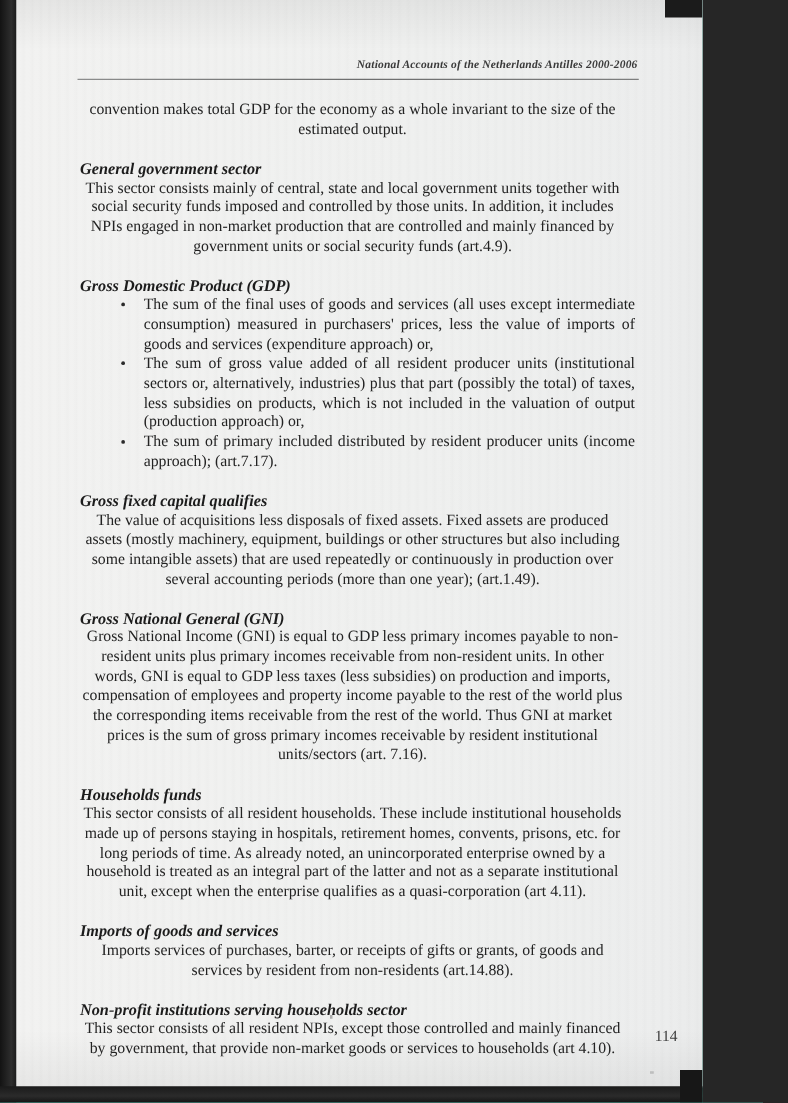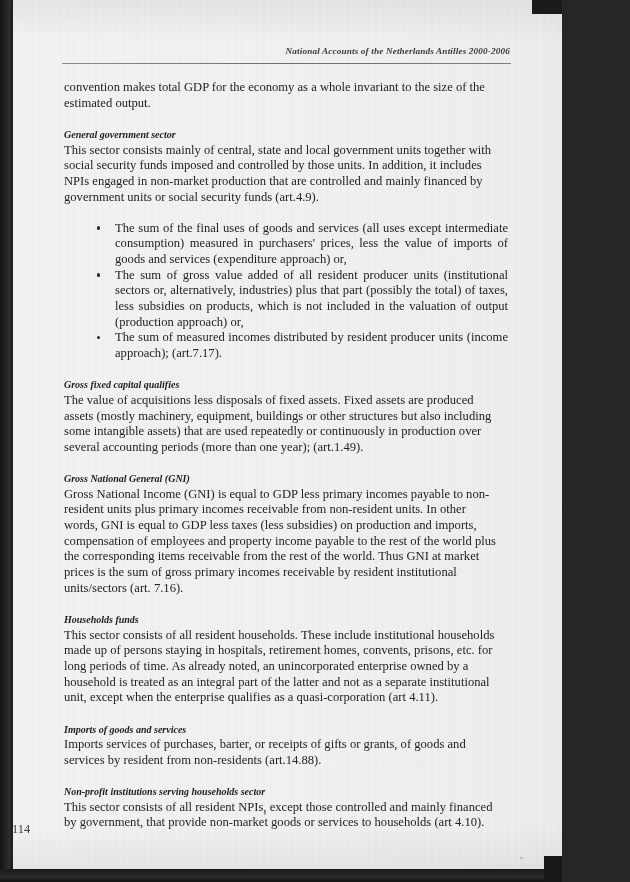--- a/index.html
+++ b/index.html
@@ -159,27 +159,27 @@
     top: 80px;
     width: 436px;
     font-size: 12.6px;
     line-height: 15.65px;
     color: #232323;
     text-align: left;
   }
 
   .para {
     margin: 0;
-    text-align: left;
+    text-align: center;
   }
   .sec-head {
     margin: 0;
     font-style: italic;
     font-weight: bold;
-    font-size: 10px;
+    font-size: 13px;
     line-height: 15.65px;
     color: #1c1c1c;
   }
   .gap {
     height: 15.6px;
   }
 
   ul.bullets {
     list-style: none;
     margin: 0;
@@ -204,21 +204,21 @@
   }
   ul.bullets li .btext {
     display: block;
   }
 
   #page-number {
     position: absolute;
     left: 0;
     top: 822px;
     width: 530px;
-    text-align: left;
+    text-align: right;
     font-size: 12.4px;
     color: #3c3c3c;
   }
 
   
   .speck {
     position: absolute;
     background: rgba(90,90,90,0.45);
     pointer-events: none;
   }
@@ -248,32 +248,33 @@
 
       <p class="para">convention makes total GDP for the economy as a whole invariant to the size of the estimated output.</p>
 
       <div class="gap"></div>
 
       <h2 class="sec-head">General government sector</h2>
       <p class="para">This sector consists mainly of central, state and local government units together with social security funds imposed and controlled by those units. In addition, it includes NPIs engaged in non-market production that are controlled and mainly financed by government units or social security funds (art.4.9).</p>
 
       <div class="gap"></div>
 
+      <h2 class="sec-head">Gross Domestic Product (GDP)</h2>
       <ul class="bullets">
         <li>
           <span class="dot"></span>
           <span class="btext">The sum of the final uses of goods and services (all uses except intermediate consumption) measured in purchasers' prices, less the value of imports of goods and services (expenditure approach) or,</span>
         </li>
         <li>
           <span class="dot"></span>
           <span class="btext">The sum of gross value added of all resident producer units (institutional sectors or, alternatively, industries) plus that part (possibly the total) of taxes, less subsidies on products, which is not included in the valuation of output (production approach) or,</span>
         </li>
         <li>
           <span class="dot"></span>
-          <span class="btext">The sum of measured incomes distributed by resident producer units (income approach); (art.7.17).</span>
+          <span class="btext">The sum of primary included distributed by resident producer units (income approach); (art.7.17).</span>
         </li>
       </ul>
 
       <div class="gap"></div>
 
       <h2 class="sec-head">Gross fixed capital qualifies</h2>
       <p class="para">The value of acquisitions less disposals of fixed assets. Fixed assets are produced assets (mostly machinery, equipment, buildings or other structures but also including some intangible assets) that are used repeatedly or continuously in production over several accounting periods (more than one year); (art.1.49).</p>
 
       <div class="gap"></div>
 

